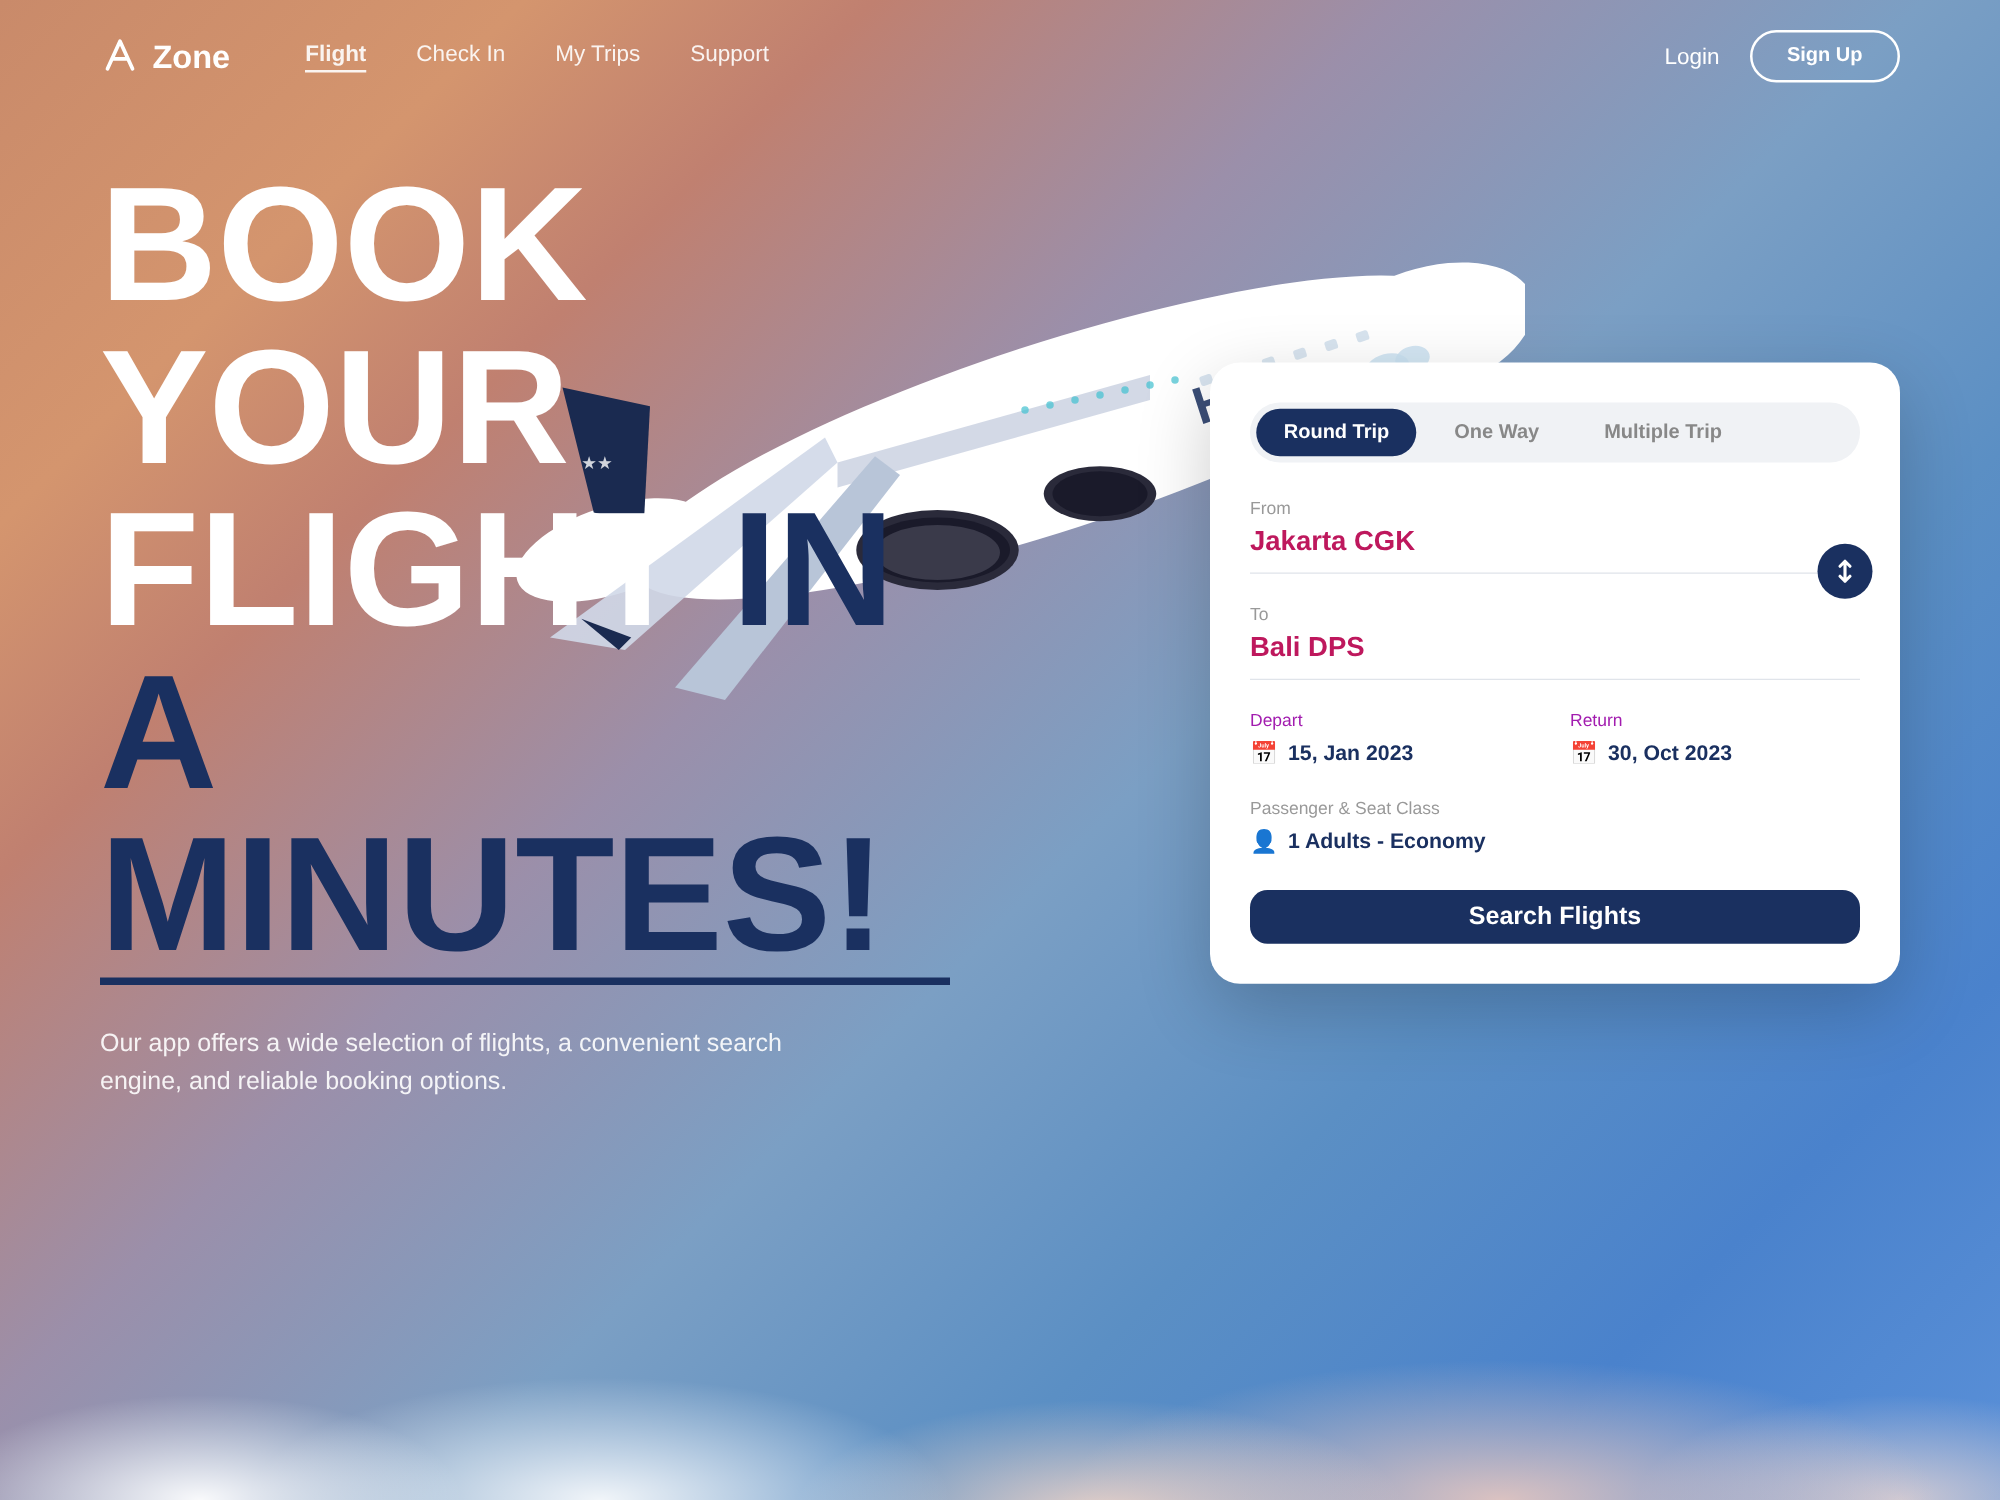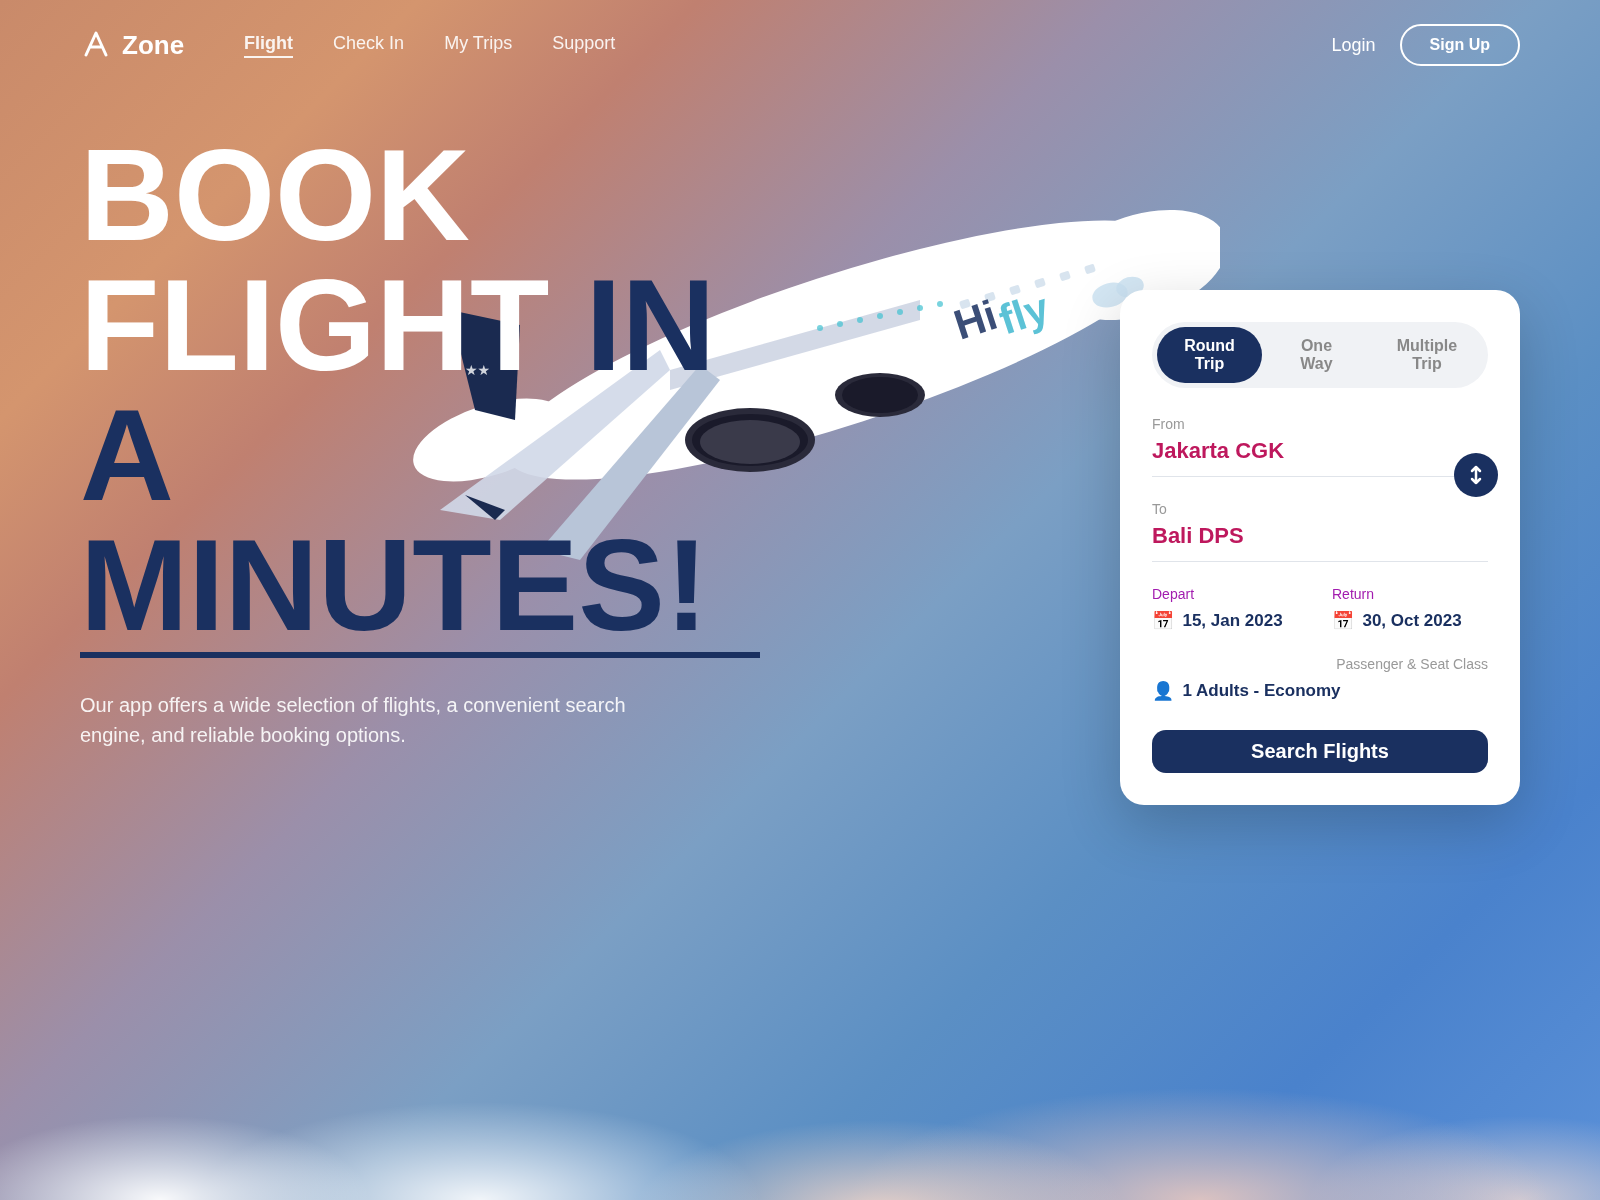--- a/index.html
+++ b/index.html
@@ -169,21 +169,21 @@
       width: 900px;
       height: 560px;
       z-index: 4;
     }
 
     
     .booking-card {
       position: absolute;
       top: 290px;
       right: 80px;
-      width: 400px;
+      width: 552px;
       background: #fff;
       border-radius: 24px;
       padding: 32px;
       z-index: 10;
       box-shadow: 0 20px 60px rgba(0,0,0,0.2);
     }
 
     
     .trip-tabs {
       display: flex;
@@ -285,21 +285,20 @@
 
     
     .passenger-field {
       margin-bottom: 28px;
     }
 
     .passenger-label {
       font-size: 14px;
       color: #999;
       margin-bottom: 8px;
-      text-align: right;
     }
 
     .passenger-value {
       display: flex;
       align-items: center;
       gap: 8px;
       font-size: 17px;
       font-weight: 600;
       color: #1a3060;
     }
@@ -401,20 +400,21 @@
     <text x="640" y="260" font-size="42" font-weight="900" fill="#1a3060" transform="rotate(-18 640 260)" opacity="0.85">Hi</text>
     <text x="685" y="255" font-size="42" font-weight="900" fill="#40b8d0" transform="rotate(-18 685 255)" opacity="0.85">fly</text>
 
     <path d="M 175 440 L 145 415 L 185 430 Z" fill="#1a2a50"></path>
   </svg>
 </div>
 
 <div class="hero-content">
   <div class="hero-title">
     <span class="line1">BOOK</span>
+    <span class="line2">YOUR</span>
     <span class="line3">
       <span class="flight-word">FLIGHT</span>
       <span class="in-word"> <span>IN</span></span>
     </span>
     <span class="underline-container">
       <span class="line4">A MINUTES!</span>
       <div class="underline-bar"></div>
     </span>
   </div>
   <p class="hero-subtitle">Our app offers a wide selection of flights, a convenient search engine, and reliable booking options.</p>

